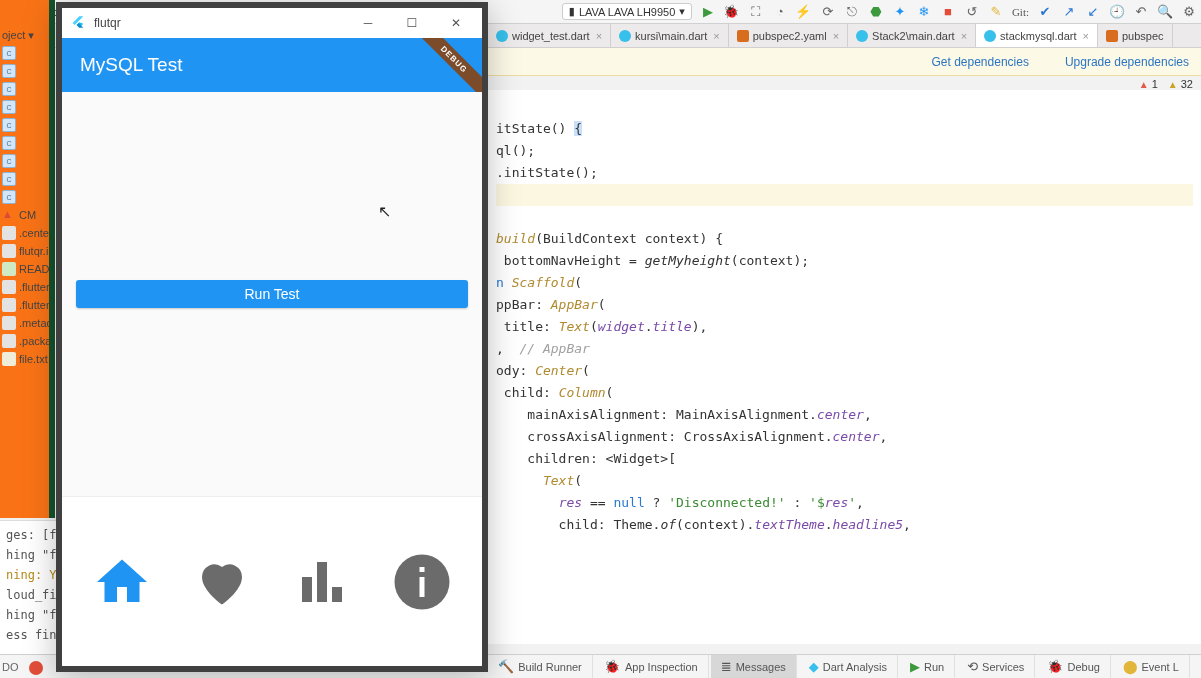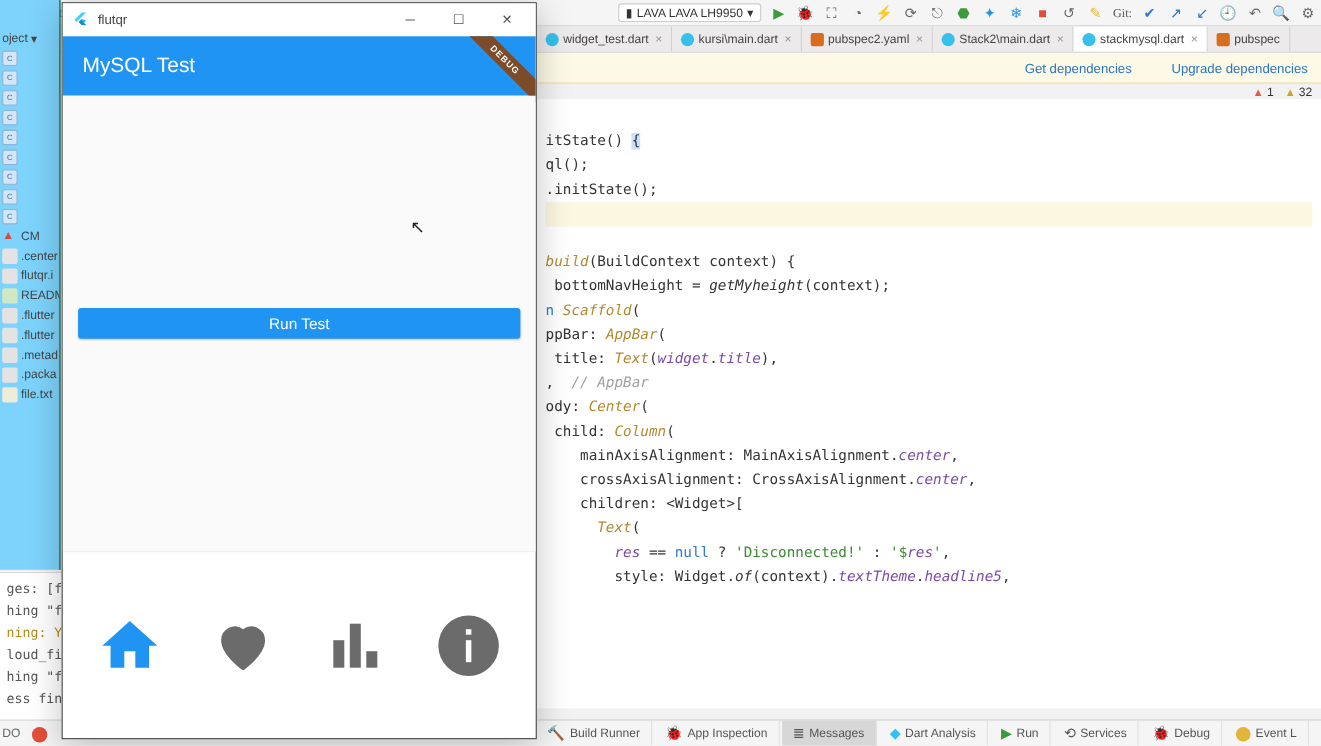--- a/index.html
+++ b/index.html
@@ -123,21 +123,21 @@
 .bottom-tool.active { background:#d7d7d7; }
 .bt-icon { font-size:13px; }
 .status-left {
   position:absolute; left:2px; bottom:3px; font-size:11px; color:#666;
   display:flex; gap:10px;
 }
 .status-left .errdot { width:14px; height:14px; border-radius:50%; background:#e24e39; display:inline-block; }
 
 .left-proj {
   position:absolute; left:0; top:0; width:55px; bottom:160px;
-  background:#7dd3fc; border-right:1px solid #14532d;
+  background:#f97316; border-right:6px solid #14532d;
   padding-top:26px;
   font-size:11px; color:#444;
   overflow:hidden;
 }
 .proj-item { display:flex; align-items:center; gap:3px; padding:2px 2px; height:18px; }
 .ico-small { width:14px; height:14px; display:inline-block; flex:0 0 14px; }
 .ic-cpp { background:#d3e6f7; border:1px solid #8fb3d4; border-radius:2px; font-size:7px; color:#3a6c9b; display:flex;align-items:center;justify-content:center; }
 .ic-md  { background:#cfe9c4; border-radius:2px; }
 .ic-txt { background:#efecd9; border-radius:2px; }
 .ic-generic { background:#e3e3e3; border-radius:2px; }
@@ -152,21 +152,21 @@
   overflow:hidden;
 }
 .console-frag .warn { color:#b58a1b; }
 
 .flutter-window {
   position: absolute;
   left: 56px; top: 2px;
   width: 432px; height: 670px;
   background: #fff;
   box-shadow: 0 6px 30px rgba(0,0,0,.25);
-  border: 1px solid #404040;
+  border: 6px solid #404040;
   display: flex; flex-direction: column;
   overflow: hidden;
 }
 .titlebar {
   height: 30px;
   background: #fff;
   display: flex; align-items: center;
   padding: 0 4px 0 8px;
   gap: 8px;
   font-size: 12px;
@@ -321,21 +321,21 @@
 <span>ppBar: </span><span class="k-func">AppBar</span><span>(</span>
 <span> title: </span><span class="k-func">Text</span><span>(</span><span class="k-prop">widget</span><span>.</span><span class="k-prop">title</span><span>),</span>
 <span>,  </span><span class="k-cmnt">// AppBar</span>
 <span>ody: </span><span class="k-func">Center</span><span>(</span>
 <span> child: </span><span class="k-func">Column</span><span>(</span>
 <span>    mainAxisAlignment: MainAxisAlignment.</span><span class="k-prop k-ital">center</span><span>,</span>
 <span>    crossAxisAlignment: CrossAxisAlignment.</span><span class="k-prop k-ital">center</span><span>,</span>
 <span>    children: &lt;Widget&gt;[</span>
 <span>      </span><span class="k-func">Text</span><span>(</span>
 <span>        </span><span class="k-prop">res</span><span> == </span><span class="k-key">null</span><span> ? </span><span class="k-str">'Disconnected!'</span><span> : </span><span class="k-str">'$</span><span class="k-prop">res</span><span class="k-str">'</span><span>,</span>
-<span>        style: Widget.</span><span class="k-ital">of</span><span>(context).</span><span class="k-prop">textTheme</span><span>.</span><span class="k-prop">headline5</span><span>,</span>
+<span>        child: Theme.</span><span class="k-ital">of</span><span>(context).</span><span class="k-prop">textTheme</span><span>.</span><span class="k-prop">headline5</span><span>,</span>
 
 </div>
 
 <div class="bottom-bar">
   <div class="bottom-tool">
       <span class="bt-icon" style="color:#b58a1b">🔨</span>
       <span>Build Runner</span>
     </div>
   <div class="bottom-tool">
       <span class="bt-icon">🐞</span>

